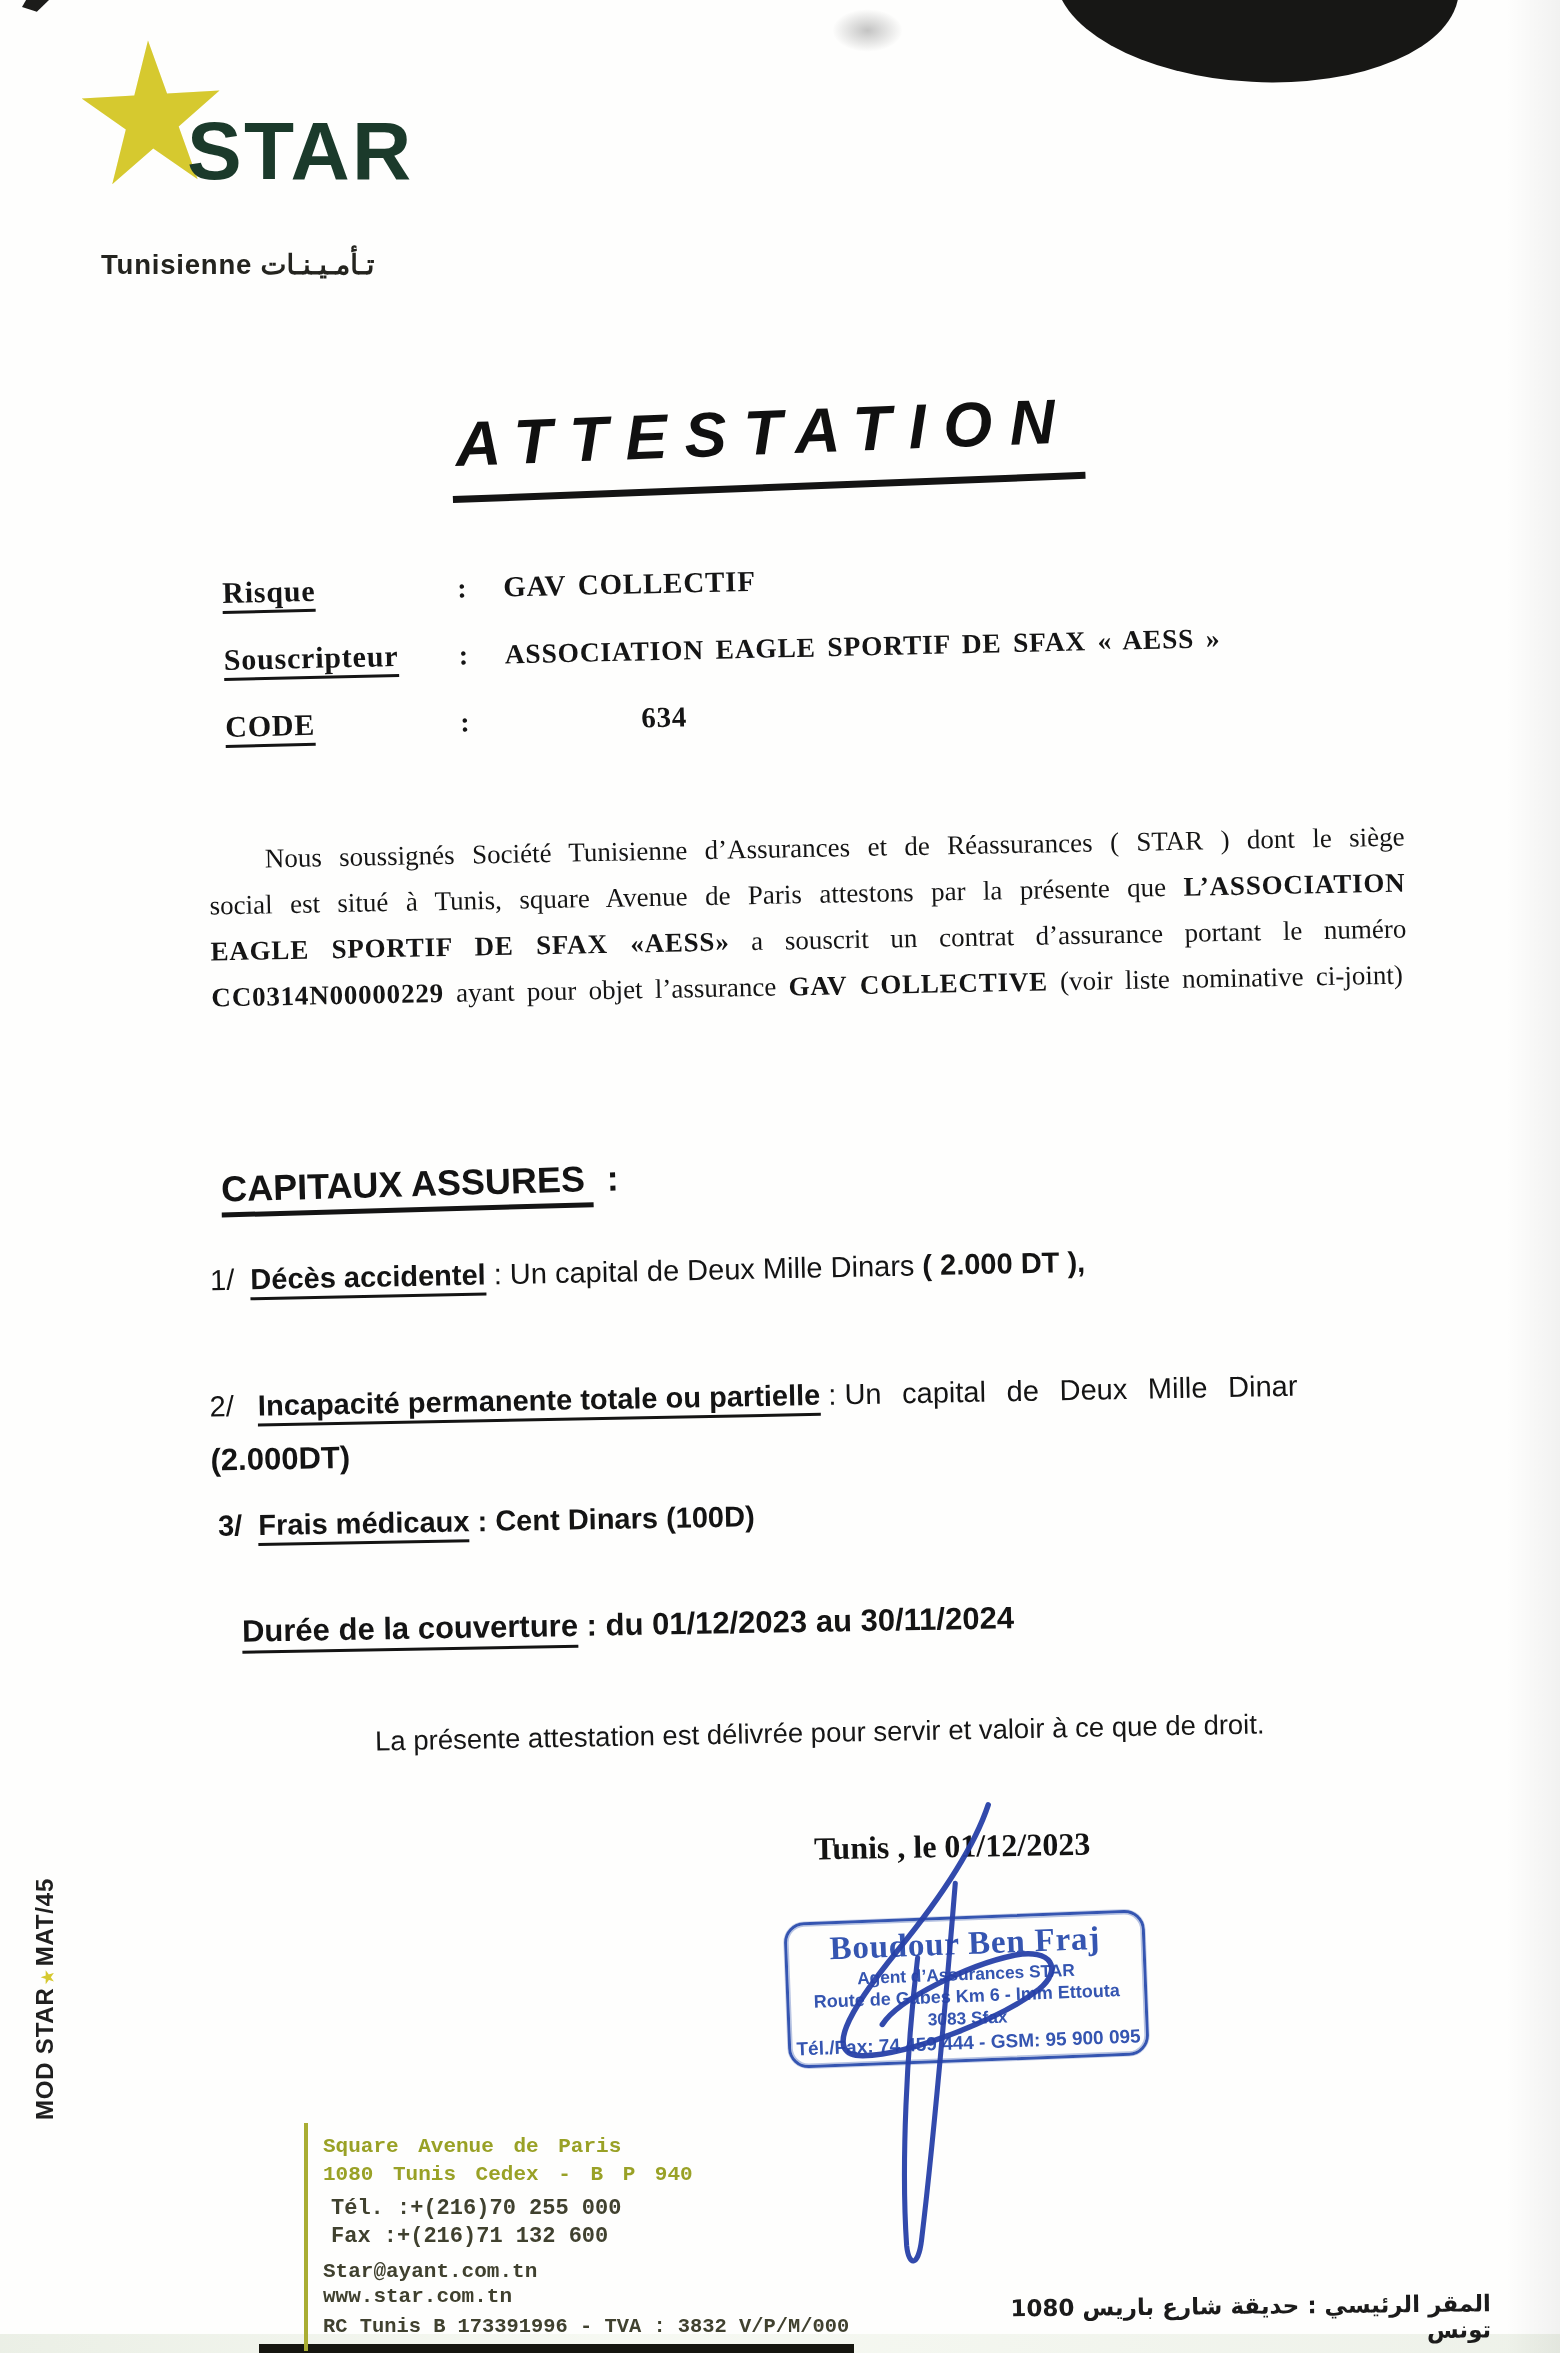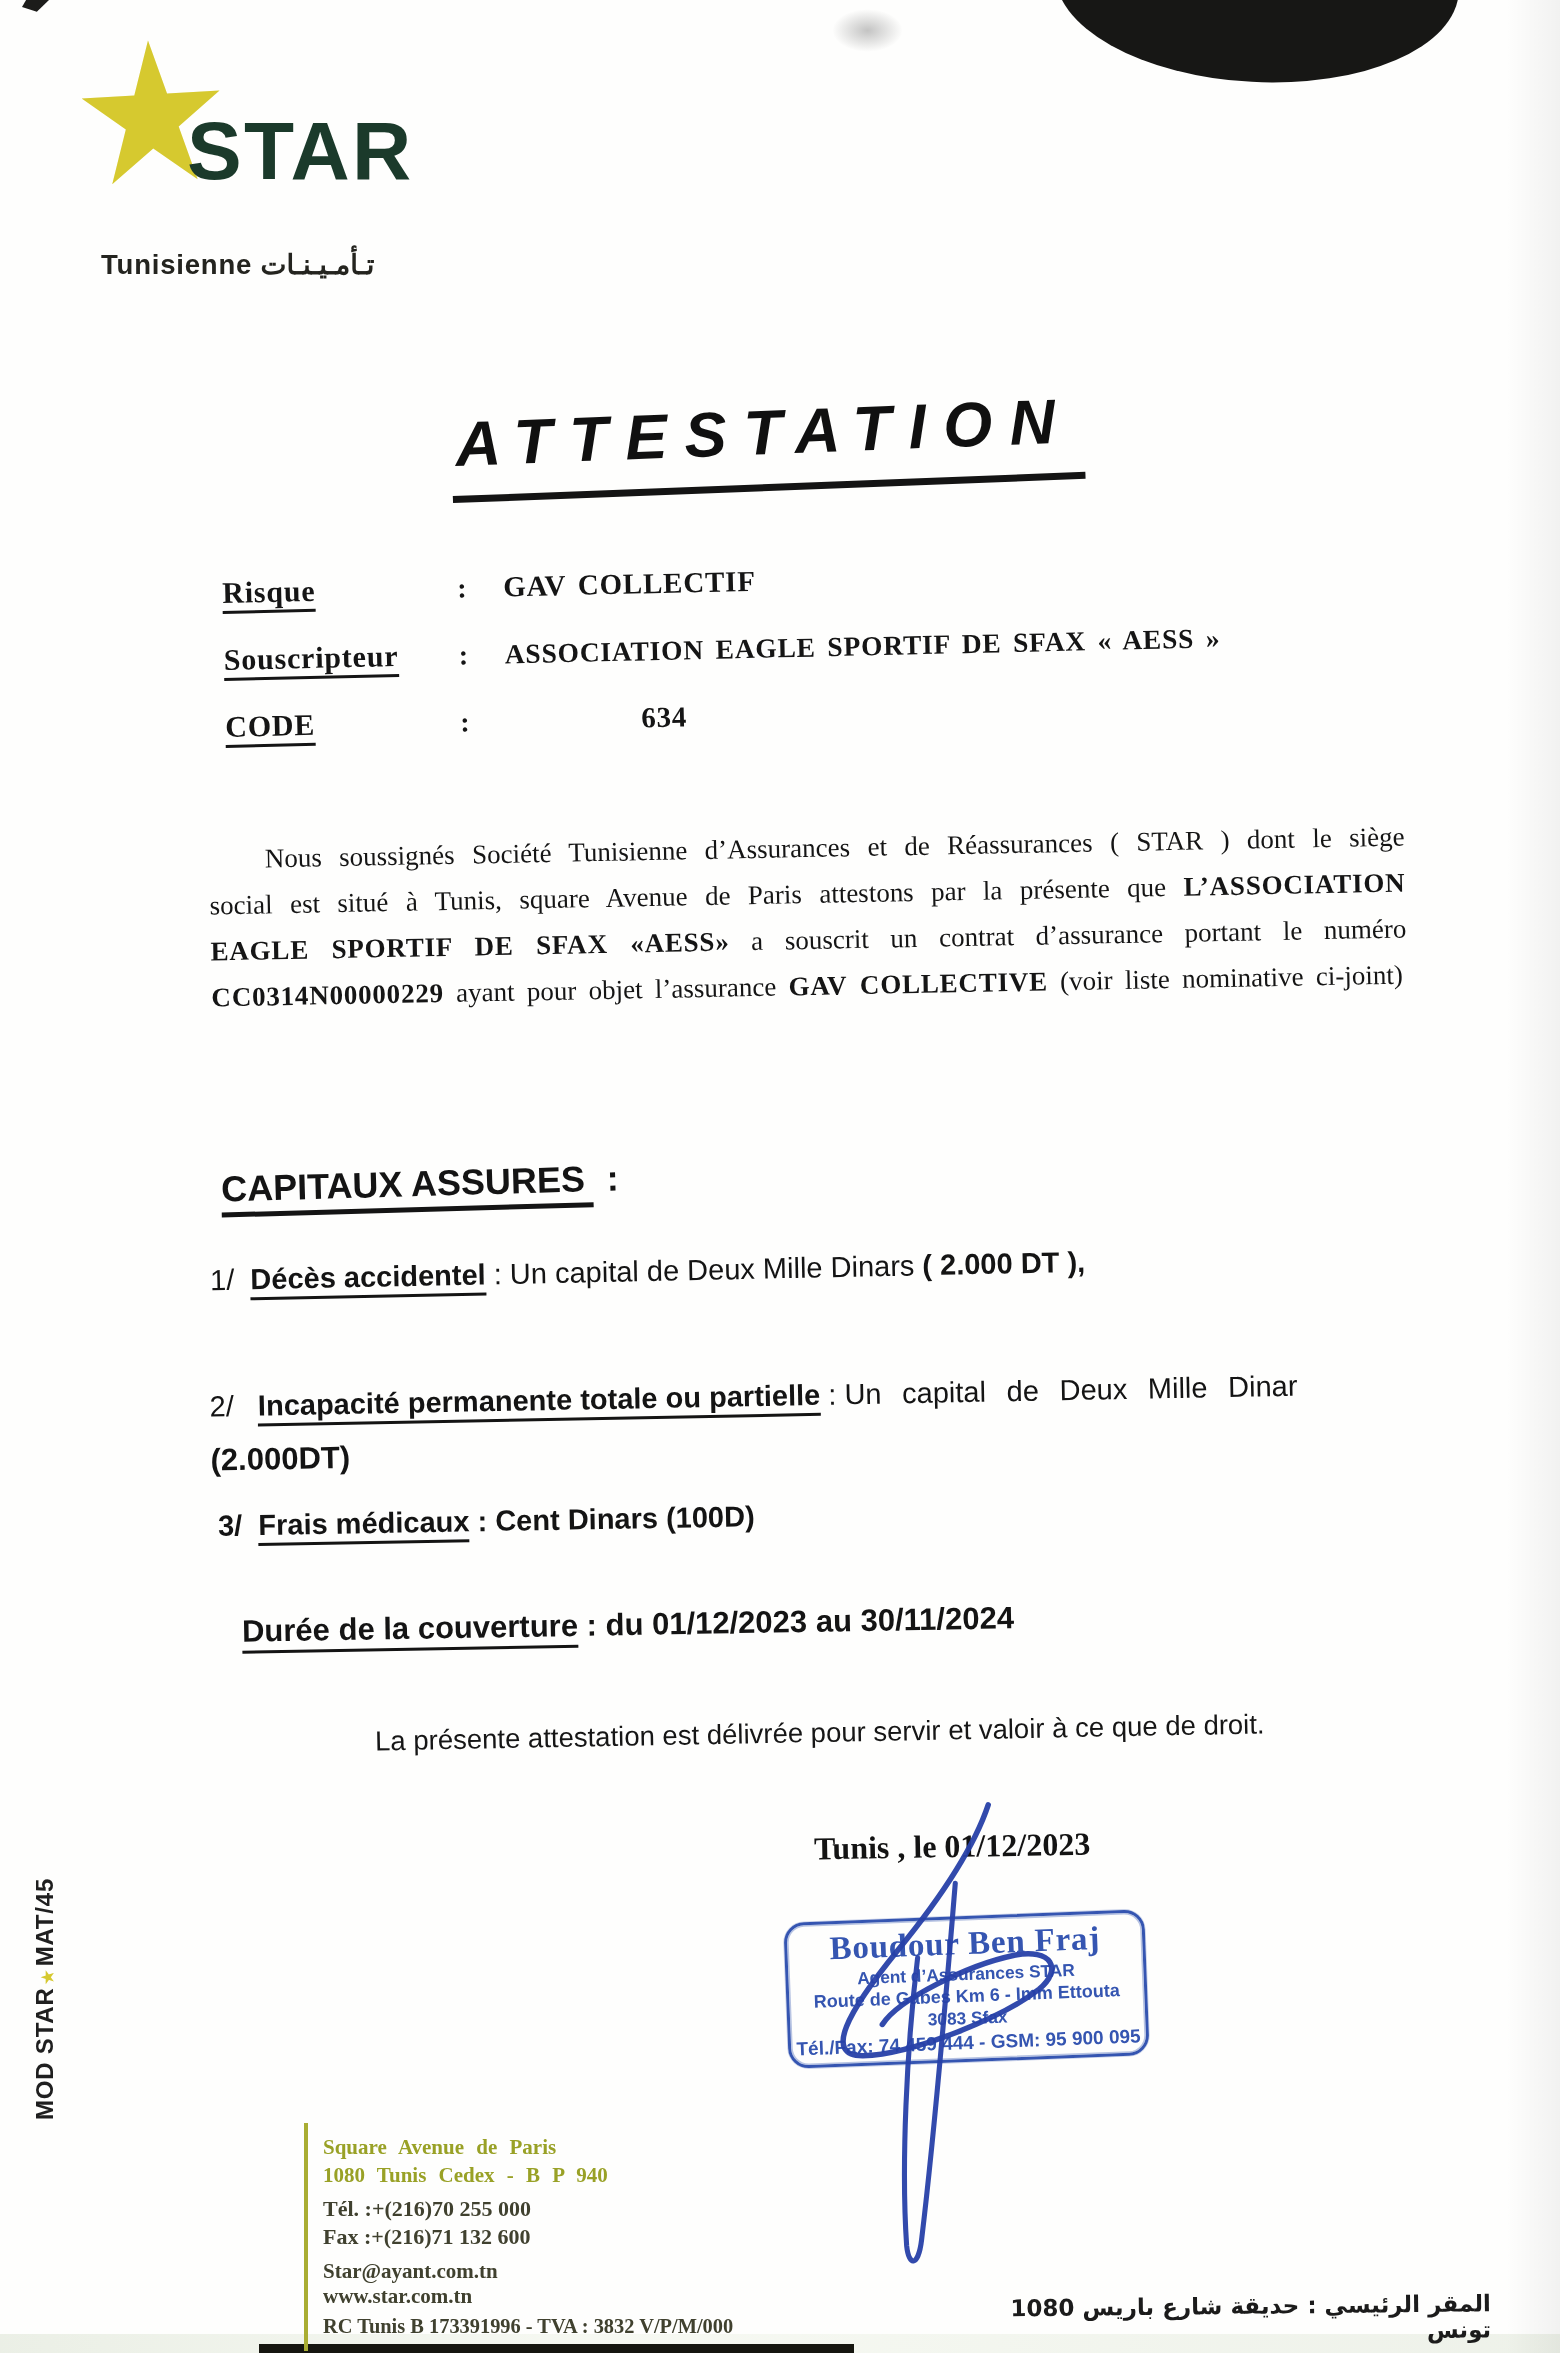--- a/index.html
+++ b/index.html
@@ -82,24 +82,24 @@
   .sig{position:absolute;left:745px;top:1797px;z-index:5;}
 
   
   .side-label{position:absolute;left:31px;top:2120px;transform:rotate(-90deg);
         transform-origin:0 0;font-family:"Liberation Sans", sans-serif;font-weight:bold;
         font-size:24px;color:#1f1f1f;white-space:nowrap;letter-spacing:0.8px;}
   .side-label .mini-star{color:#d6c92f;font-size:15.7px;margin:0 3.1px;}
 
   
   .footer-line{position:absolute;left:304px;top:2123px;width:3.9px;height:228px;background:#a9ad33;}
-  .footer{position:absolute;left:323px;top:2133px;font-family:Liberation Serif, serif;
+  .footer{position:absolute;left:323px;top:2133px;font-family:Liberation Mono, monospace;
         font-weight:bold;color:#40412f;}
   .footer .olive{color:#99a126;font-size:21px;line-height:28px;word-spacing:7px;}
-  .footer .dark1{font-size:22px;line-height:28px;margin-top:6.3px;}
+  .footer .dark1{font-size:22px;line-height:28px;margin-top:6.3px;margin-left:8px;}
   .footer .dark2{font-size:21px;line-height:25px;margin-top:7.8px;}
   .footer .rc{font-size:20.4px;margin-top:6.3px;}
   .footer-ar{position:absolute;left:973px;top:2293px;width:518px;text-align:right;direction:rtl;
         font-family:"DejaVu Sans", sans-serif;font-weight:bold;font-size:23px;color:#1b1b1b;
         transform:rotate(-.6deg);}
 </style>
 </head>
 <body>
 
 <div class="page">

